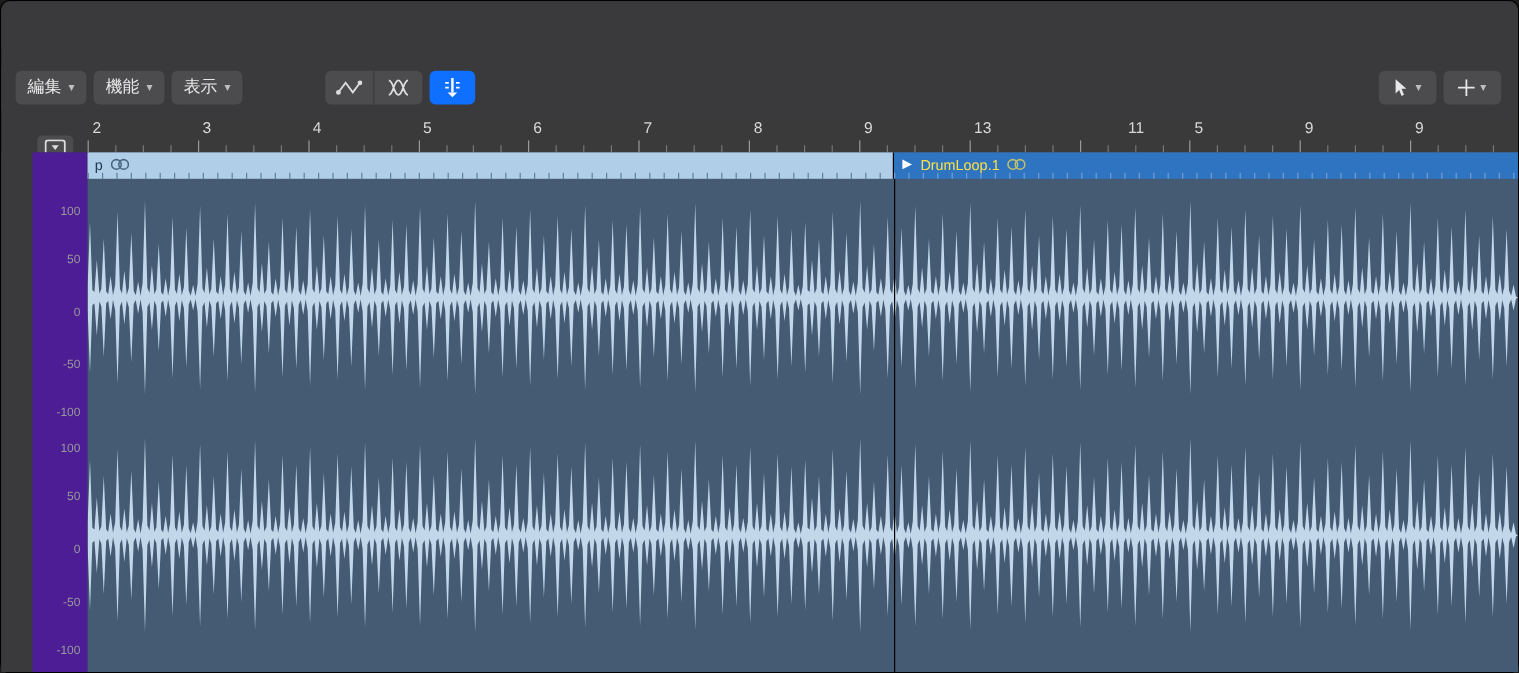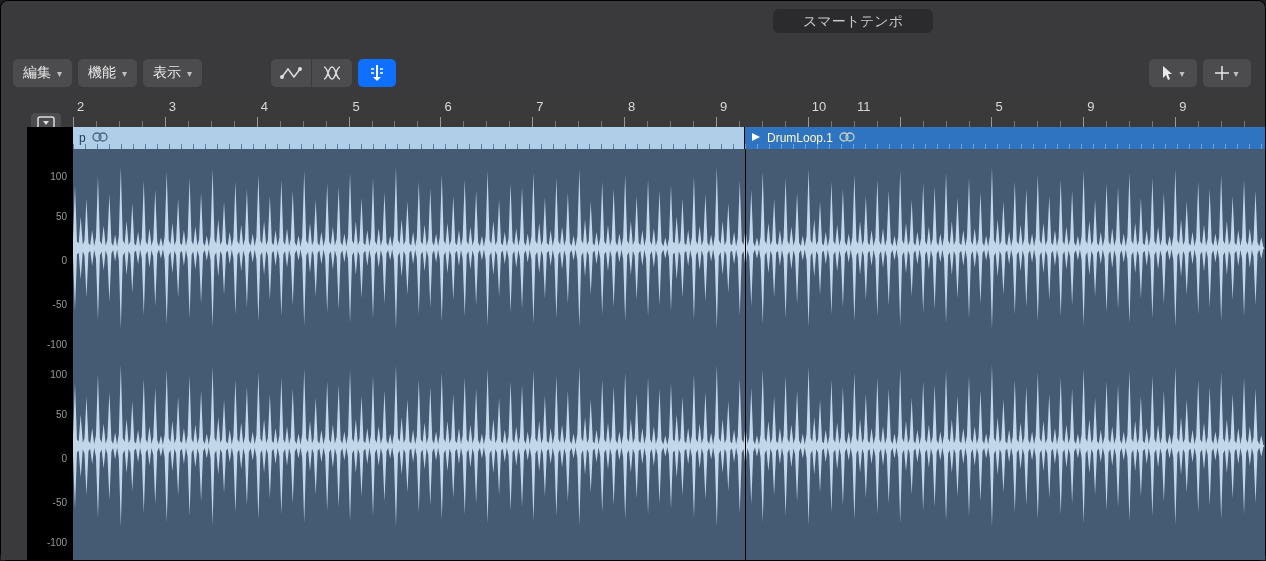--- a/index.html
+++ b/index.html
@@ -26,27 +26,27 @@
   .pair .iconbtn2:first-child{border-radius:5px 0 0 5px;border-right:1px solid #3a3a3c;}
   .pair .iconbtn2:last-child{border-radius:0 5px 5px 0;}
   
   .ruler{position:absolute;left:72px;right:0;top:96px;height:30px;background:#3a3a3b;}
   .ruler-side{position:absolute;left:30px;top:112px;width:30px;height:20px;background:#4c4c4e;border-radius:4px;display:flex;align-items:center;justify-content:center;color:#ddd;}
   .tick-major{position:absolute;top:2px;font-size:13px;color:#d8d8d8;}
   .tick-line{position:absolute;bottom:0;width:1px;height:6px;background:#777;}
   .tick-line.major{height:10px;background:#999;}
   
   .gutter{position:absolute;left:0;top:126px;width:72px;bottom:0;background:#3a3a3c;}
-  .gutter-inner{position:absolute;left:26px;right:0;top:0;bottom:0;background:#000000;}
+  .gutter-inner{position:absolute;left:26px;right:0;top:0;bottom:0;background:#4c1d95;}
   .amp-label{position:absolute;right:6px;font-size:10px;color:#999;text-align:right;}
   .work{position:absolute;left:72px;right:0;top:126px;bottom:0;background:#455a73;}
   
   .reghdr{position:absolute;top:0;height:22px;display:flex;align-items:center;gap:6px;padding-left:6px;font-size:12px;box-sizing:border-box;}
   .reghdr.a{left:0;width:672px;background:#b1cee8;color:#1e3a52;border-right:1px solid #000;}
-  .reghdr.b{left:672px;right:0;background:#2f74c0;color:#fef9c3;}
+  .reghdr.b{left:672px;right:0;background:#2f74c0;color:#fde047;}
   .reghdr .loop{color:inherit;opacity:.7;}
   .reghdr .ticks{position:absolute;left:0;right:0;bottom:0;height:6px;}
   .reghdr .ticks span{position:absolute;bottom:0;width:1px;height:5px;}
   .reghdr.a .ticks span{background:#5a7fa1;}
   .reghdr.b .ticks span{background:#6ea0d6;}
   
   .wave-row{position:absolute;left:0;right:0;}
   .wave-row.top{top:22px;height:198px;}
   .wave-row.bot{top:220px;height:198px;}
   .wave-split{position:absolute;left:672px;top:22px;bottom:0;width:1px;background:#000;}
@@ -54,21 +54,20 @@
   .wave-path{fill:#c2d7ea;}
   .centerline{position:absolute;left:0;right:0;top:50%;height:1px;background:#2f4054;transform:translateY(-1px);} 
 </style>
 </head>
 <body>
 
 <div class="window">
 
   <div class="topstrip">
     <div class="tabs-group">
-      <div class="tab tab3">スマートテンポ</div>
     </div>
   </div>
 
   <div class="toolbar">
     <div class="tb-left">
       <div class="tb-btn">
           <span>編集</span>
           <span class="chev">▾</span>
         </div>
       <div class="tb-btn">
@@ -164,26 +163,26 @@
       <div class="tick-major" style="left: 555.077px;">8</div>
       <div class="tick-line major" style="left: 551.077px;"></div>
       <div class="tick-line" style="left: 574.038px;"></div>
       <div class="tick-line" style="left: 597px;"></div>
       <div class="tick-line" style="left: 619.962px;"></div>
       <div class="tick-major" style="left: 646.923px;">9</div>
       <div class="tick-line major" style="left: 642.923px;"></div>
       <div class="tick-line" style="left: 665.885px;"></div>
       <div class="tick-line" style="left: 688.846px;"></div>
       <div class="tick-line" style="left: 711.808px;"></div>
-      <div class="tick-major" style="left: 738.769px;">10</div>
+      <div class="tick-major" style="left: 738.769px;">13</div>
       <div class="tick-line major" style="left: 734.769px;"></div>
       <div class="tick-line" style="left: 757.731px;"></div>
       <div class="tick-line" style="left: 780.692px;"></div>
       <div class="tick-line" style="left: 803.654px;"></div>
-      <div class="tick-major" style="left: 784px;">11</div>
+      <div class="tick-major" style="left: 867px;">11</div>
       <div class="tick-line major" style="left: 826.615px;"></div>
       <div class="tick-line" style="left: 849.577px;"></div>
       <div class="tick-line" style="left: 872.538px;"></div>
       <div class="tick-line" style="left: 895.5px;"></div>
       <div class="tick-major" style="left: 922.462px;">5</div>
       <div class="tick-line major" style="left: 918.462px;"></div>
       <div class="tick-line" style="left: 941.423px;"></div>
       <div class="tick-line" style="left: 964.385px;"></div>
       <div class="tick-line" style="left: 987.346px;"></div>
       <div class="tick-major" style="left: 1014.31px;">9</div>

